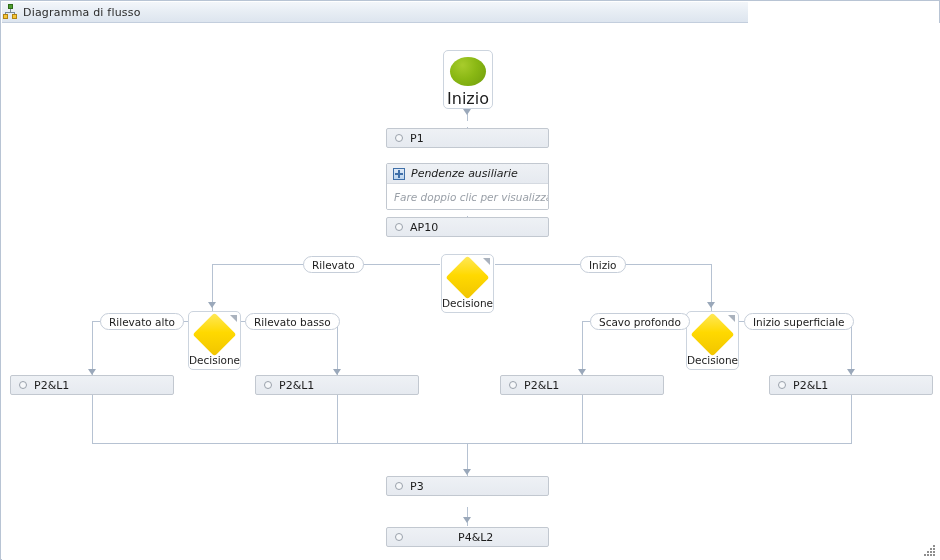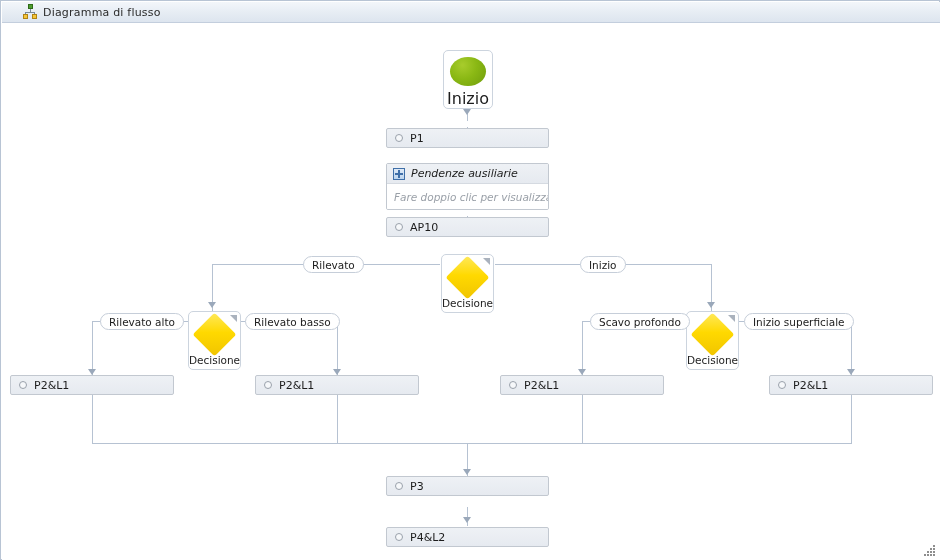--- a/index.html
+++ b/index.html
@@ -25,27 +25,27 @@
     left: 0; top: 0;
     width: 940px; height: 560px;
     box-sizing: border-box;
     border: 1px solid #b8c4d4;
     background: #ffffff;
   }
 
   .titlebar {
     position: absolute;
     left: 1px; top: 1px;
-    width: 938px; height: 21px;
+    width: 746px; height: 21px;
     box-sizing: border-box;
     background: linear-gradient(to bottom, #f3f6fa 0%, #e7edf4 50%, #dde5ef 100%);
     border-bottom: 1px solid #c3cedd;
     display: flex;
     align-items: center;
-    padding-left: 20px;
+    padding-left: 0;
   }
 
   .titlebar .tb-icon {
     width: 16px; height: 16px;
     margin-right: 5px;
     position: relative;
     flex: 0 0 auto;
   }
   .tb-icon .n-top {
     position: absolute; left: 6px; top: 0px;
@@ -415,21 +415,21 @@
       <div class="proc" style="left:767px; top:352px; width:164px;">
         <span class="dot"></span>
         <span class="lbl">P2&amp;L1</span>
       </div>
 
       <div class="proc" style="left:384px; top:453px; width:163px;">
         <span class="dot"></span>
         <span class="lbl">P3</span>
       </div>
 
-      <div class="proc" style="left:384px; top:504px; width:163px;">
+      <div class="proc" style="left:384px; top:504px; width:163px;gap:48px;">
         <span class="dot"></span>
         <span class="lbl">P4&amp;L2</span>
       </div>
 
       <div class="pill" style="left:301px; top:233px;">
         <span class="lbl">Rilevato</span>
       </div>
 
       <div class="pill" style="left:578px; top:233px;">
         <span class="lbl">Inizio</span>

